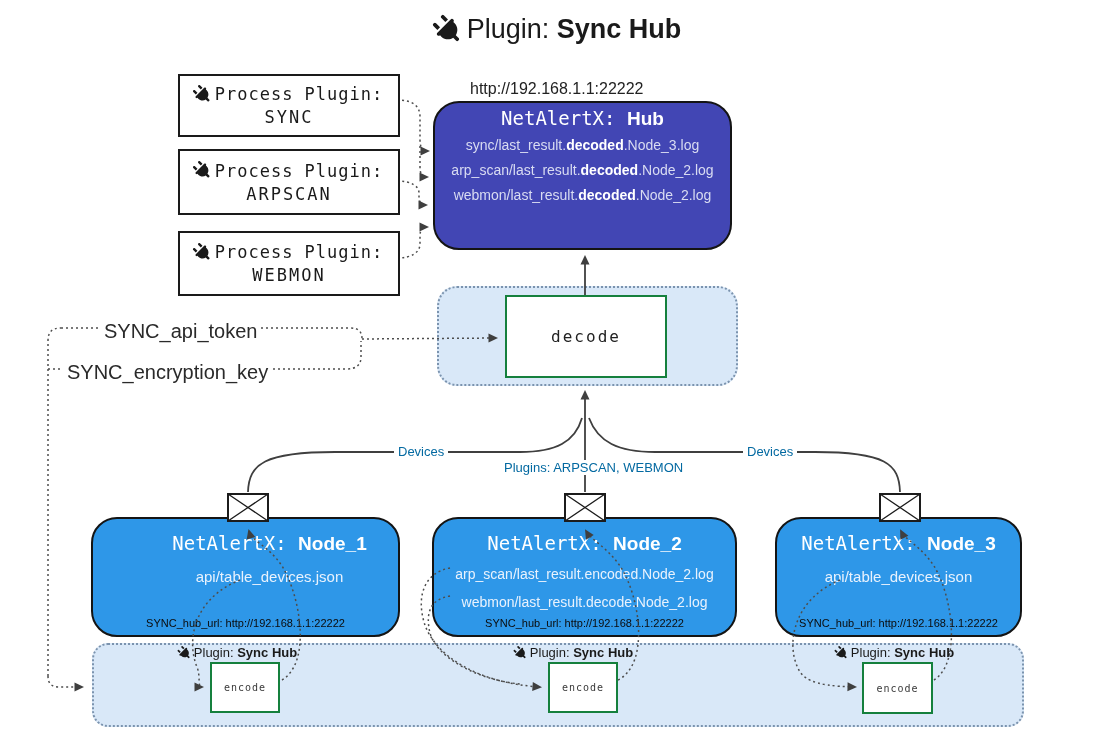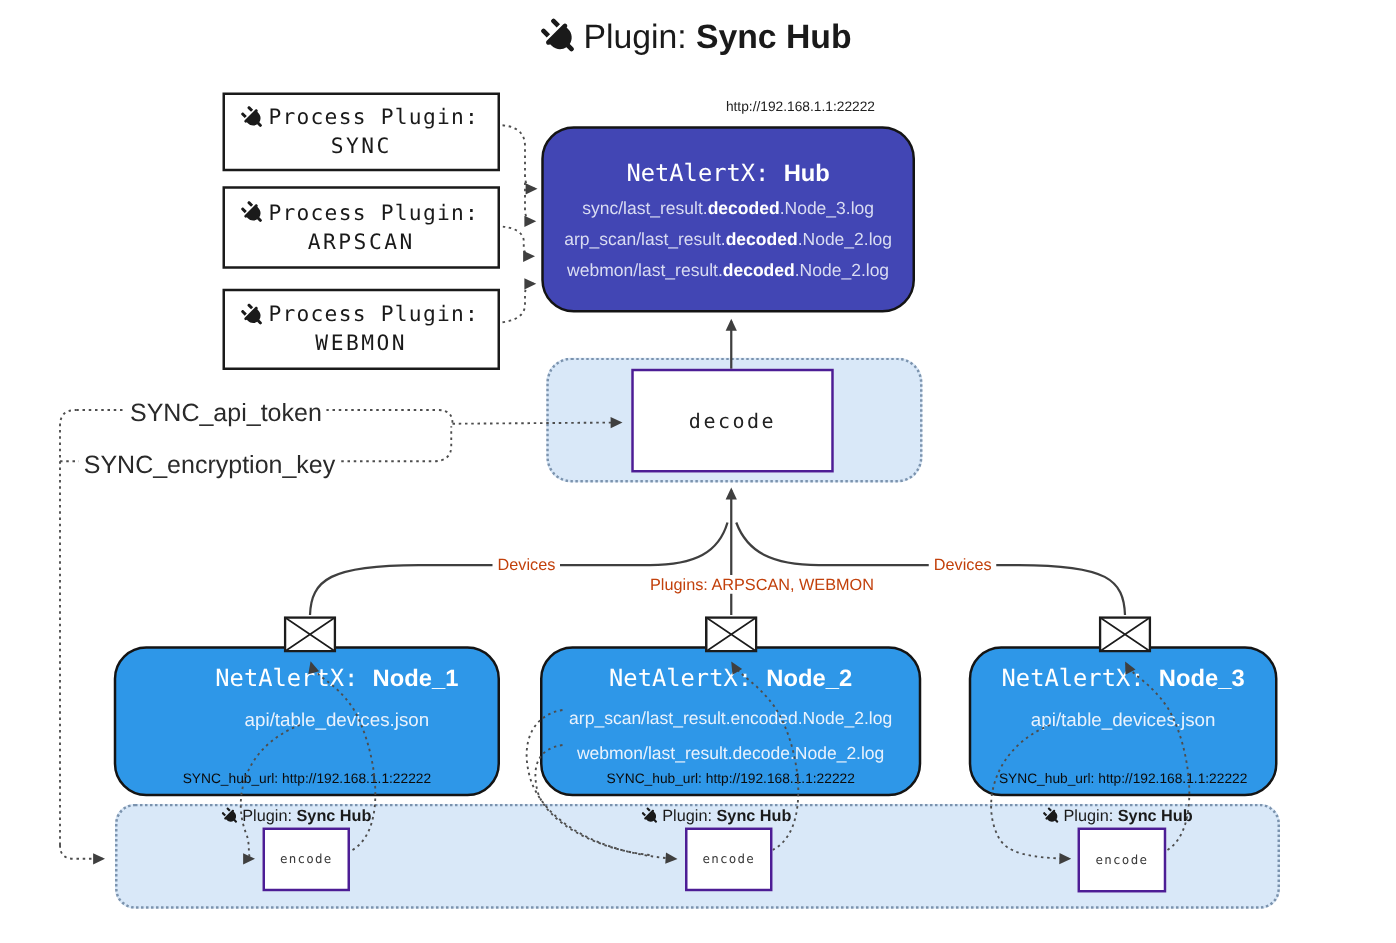--- a/index.html
+++ b/index.html
@@ -21,37 +21,37 @@
 
   
   .proc{background:#fff;border:2px solid #1a1a1a;display:flex;flex-direction:column;
         align-items:center;justify-content:center;gap:3px;}
   .proc .r1{display:flex;align-items:center;gap:5px;font-size:17px;letter-spacing:1px;}
   .proc .r2{font-size:17px;letter-spacing:2px;}
 
   
   .hub{left:433px;top:101px;width:299px;height:149px;background:#4246b4;
        border:2px solid #141414;border-radius:26px;box-sizing:border-box;text-align:center;}
-  .hub .htitle{margin-top:22px;line-height:28px;font-size:19px;color:#ffffff;}
+  .hub .htitle{margin-top:1px;line-height:28px;font-size:19px;color:#ffffff;}
   .hub .htitle .pre{font-family:"DejaVu Sans Mono",monospace;}
   .hub .htitle b{font-weight:bold;}
   .hub .hlog{line-height:25px;font-size:14px;color:#d9dcf2;}
   .hub .hlog b{color:#ffffff;font-weight:bold;}
-  .small-url{font-size:11px;color:#222;text-align:right;}
+  .small-url{font-size:16px;color:#222;text-align:left;}
 
   
   .panel{background:#d9e8f8;border:2px dotted #7b93ae;box-sizing:border-box;}
-  .wbox{background:#ffffff;border:2px solid #4c1d95;box-sizing:border-box;
+  .wbox{background:#ffffff;border:2px solid #15803d;box-sizing:border-box;
         display:flex;align-items:center;justify-content:center;}
   .decode-box{font-size:16px;color:#222;letter-spacing:2px;}
   .encode-box{font-size:10px;color:#3a3a3a;letter-spacing:1px;}
 
   
   .line-lbl{background:#ffffff;padding:0 4px;font-size:20px;color:#2a2a2a;white-space:nowrap;}
-  .edge-lbl{background:#ffffff;padding:0 4px;font-size:13px;color:#c2410c;white-space:nowrap;text-align:right;}
+  .edge-lbl{background:#ffffff;padding:0 4px;font-size:13px;color:#0369a1;white-space:nowrap;text-align:right;}
 
   
   .node{background:#2e97e8;border:2px solid #141414;border-radius:26px;box-sizing:border-box;
         text-align:center;}
   .node .ntitle{margin-top:11px;line-height:27px;font-size:19px;color:#ffffff;white-space:nowrap;}
   .node .ntitle .pre{font-family:"DejaVu Sans Mono",monospace;}
   .node .nfile{color:#e9f2fd;}
   .node .nurl{position:absolute;bottom:6px;left:0;width:100%;font-size:11px;color:#0b0b0b;}
 
   
@@ -171,21 +171,21 @@
       </div>
     <div class="r2">WEBMON</div>
   </div>
 
   <div class="abs wbox mono decode-box z3" style="left:505px;top:295px;width:162px;height:83px;">decode</div>
 
   <div class="abs line-lbl z3" style="left:100px;top:320px;">SYNC_api_token</div>
   <div class="abs line-lbl z3" style="left:63px;top:361px;">SYNC_encryption_key</div>
 
   <div class="abs edge-lbl z3" style="left:394px;top:444px;">Devices</div>
-  <div class="abs edge-lbl z3" style="left:500px;top:460px;width:170px;margin-left:16px;">Plugins: ARPSCAN, WEBMON</div>
+  <div class="abs edge-lbl z3" style="left:500px;top:460px;width:170px;">Plugins: ARPSCAN, WEBMON</div>
   <div class="abs edge-lbl z3" style="left:743px;top:444px;">Devices</div>
 
   <svg class="abs z3" style="left:227px;top:493px;" width="42" height="29" viewBox="0 0 42 29">
     <rect x="1" y="1" width="40" height="27" fill="#fff" stroke="#1c1c1c" stroke-width="2"></rect>
     <path d="M1,1 L41,28 M41,1 L1,28" stroke="#1c1c1c" stroke-width="1.3" fill="none"></path>
   </svg>
   <svg class="abs z3" style="left:564px;top:493px;" width="42" height="29" viewBox="0 0 42 29">
     <rect x="1" y="1" width="40" height="27" fill="#fff" stroke="#1c1c1c" stroke-width="2"></rect>
     <path d="M1,1 L41,28 M41,1 L1,28" stroke="#1c1c1c" stroke-width="1.3" fill="none"></path>
   </svg>

